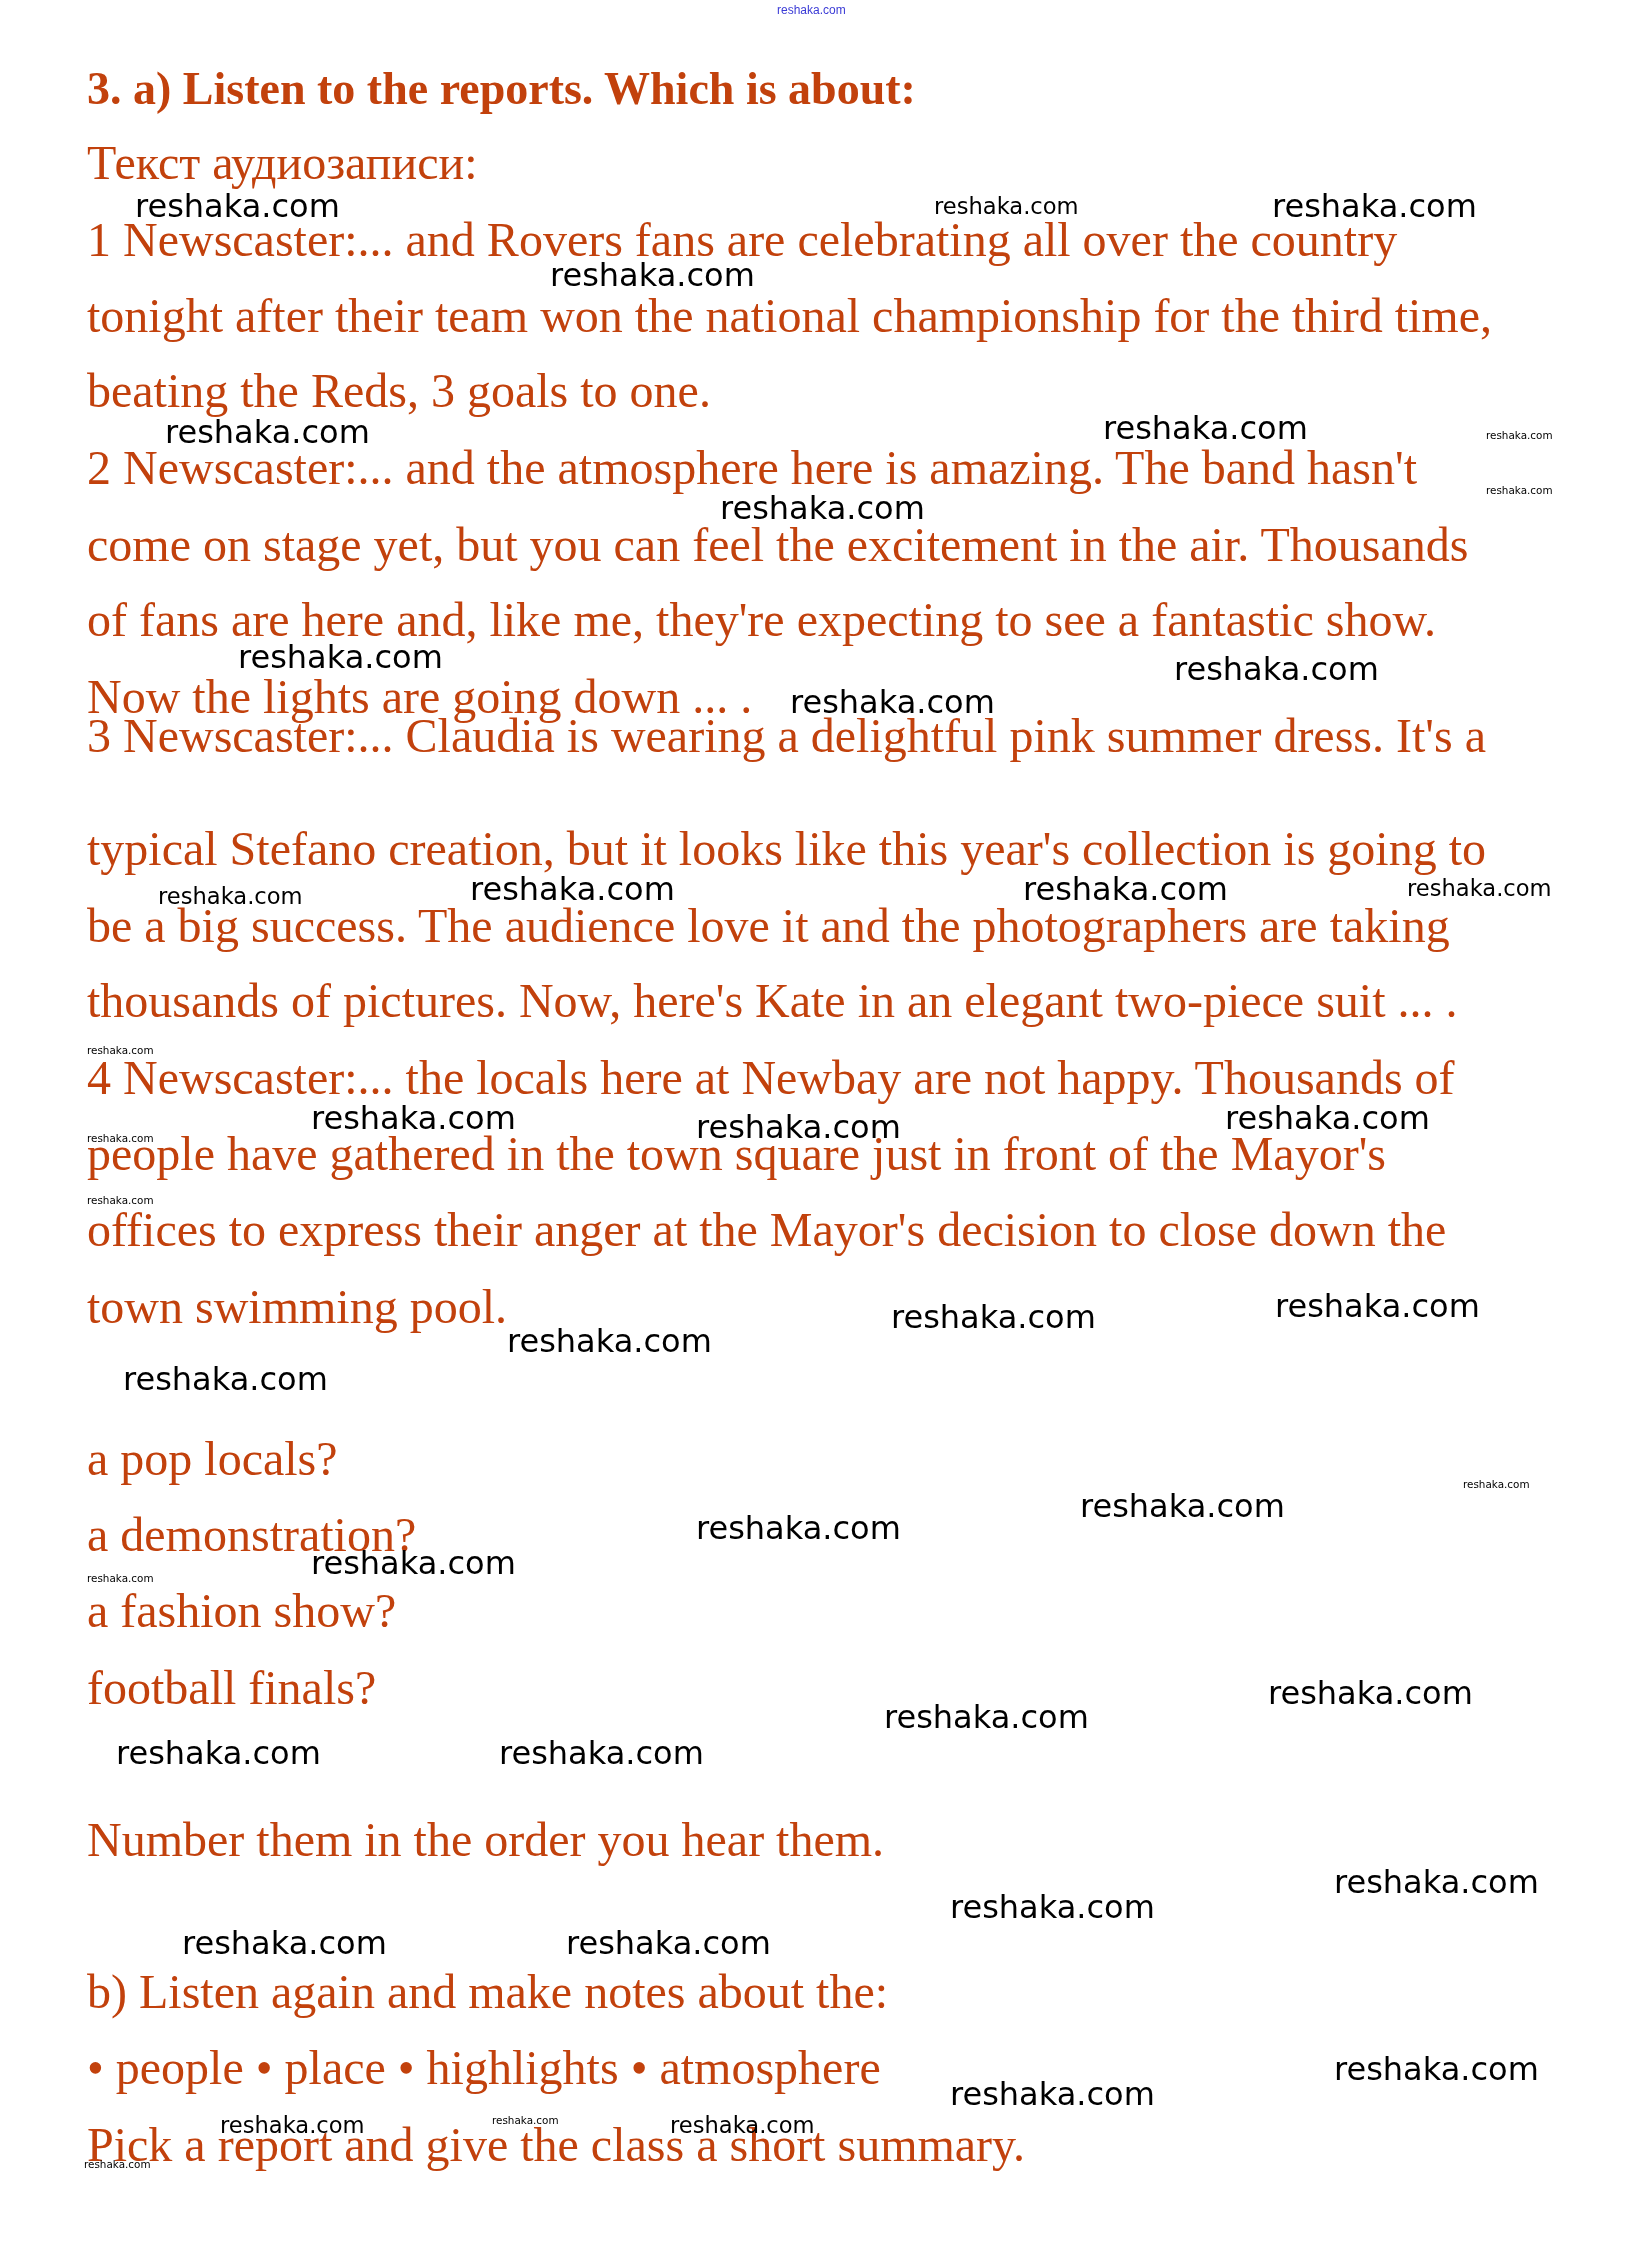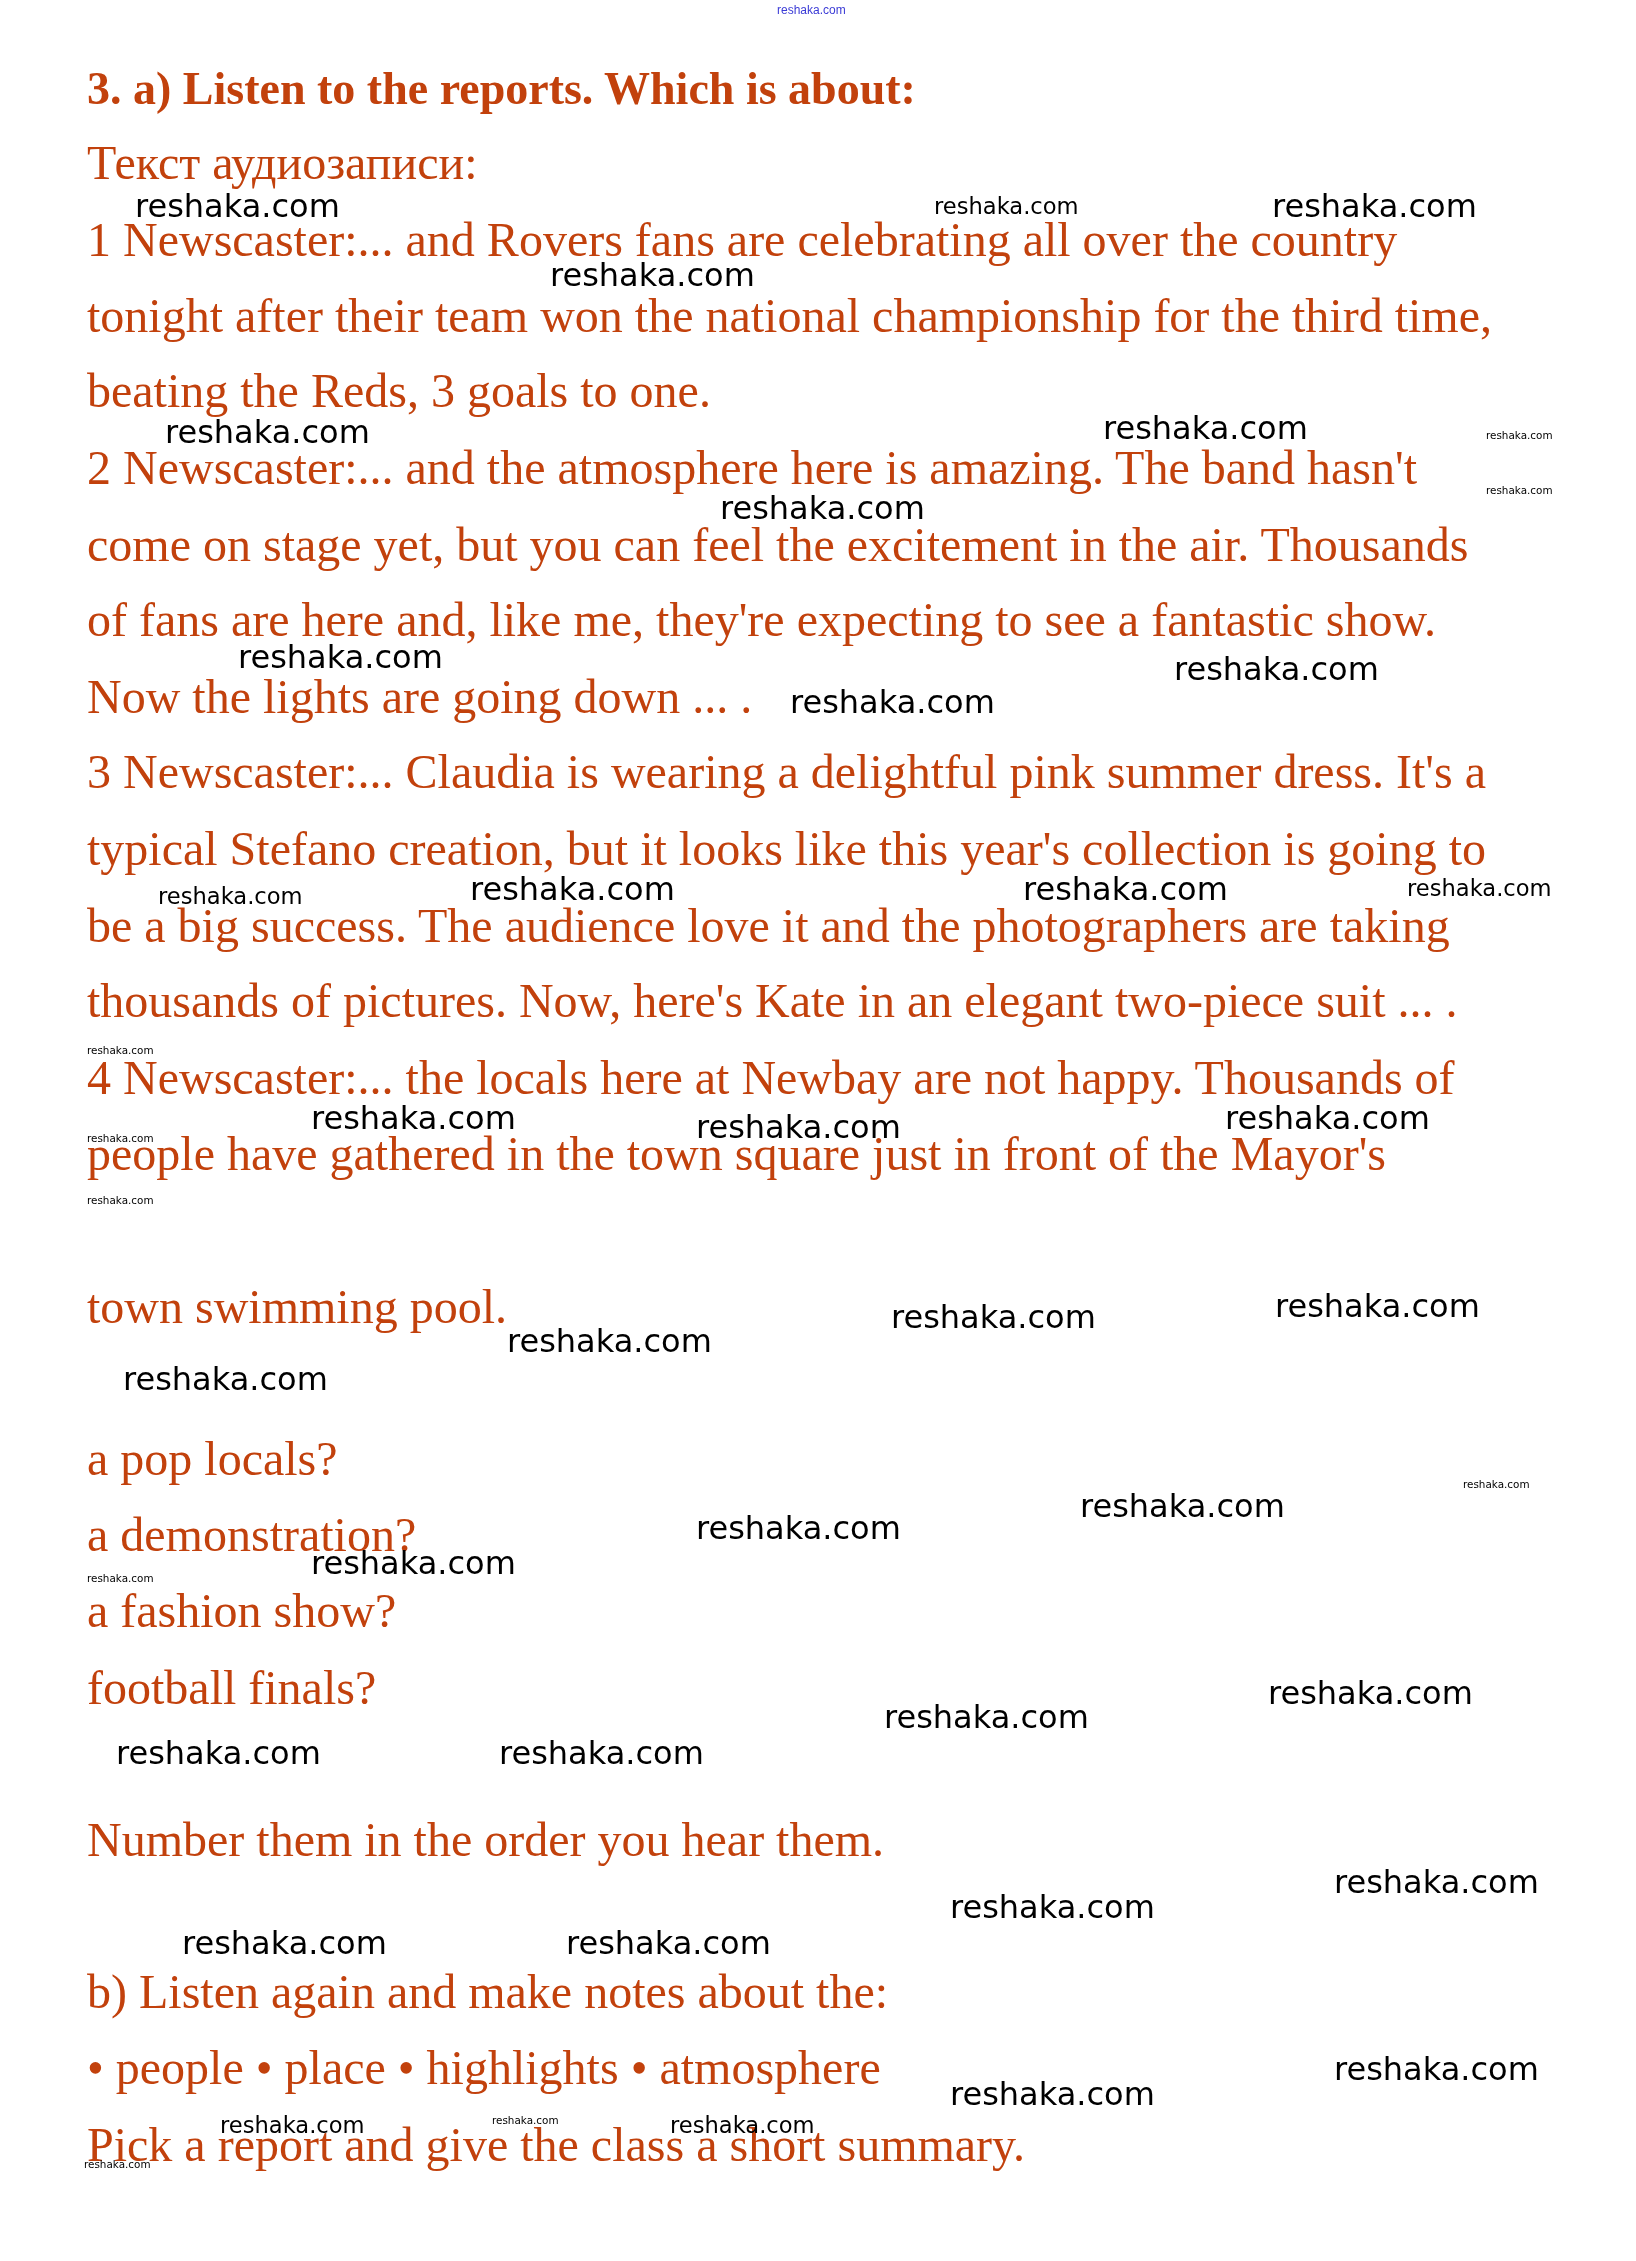--- a/index.html
+++ b/index.html
@@ -23,26 +23,27 @@
   <div class="line title" style="top:63px;">3. a) Listen to the reports. Which is about:</div>
   <div class="line" style="top:137px;">Текст аудиозаписи:</div>
 
   <div class="line" style="top:214px;">1 Newscaster:... and Rovers fans are celebrating all over the country</div>
   <div class="line" style="top:290px;">tonight after their team won the national championship for the third time,</div>
   <div class="line" style="top:365px;">beating the Reds, 3 goals to one.</div>
   <div class="line" style="top:442px;">2 Newscaster:... and the atmosphere here is amazing. The band hasn't</div>
   <div class="line" style="top:519px;">come on stage yet, but you can feel the excitement in the air. Thousands</div>
   <div class="line" style="top:594px;">of fans are here and, like me, they're expecting to see a fantastic show.</div>
   <div class="line" style="top:671px;">Now the lights are going down ... .</div>
-  <div class="line" style="top:746px;">3 Newscaster:... Claudia is wearing a delightful pink summer dress. It's a</div>
+  <div class="line" style="top:710px;">3 Newscaster:... Claudia is wearing a delightful pink summer dress. It's a</div>
   <div class="line" style="top:823px;">typical Stefano creation, but it looks like this year's collection is going to</div>
   <div class="line" style="top:900px;">be a big success. The audience love it and the photographers are taking</div>
   <div class="line" style="top:975px;">thousands of pictures. Now, here's Kate in an elegant two-piece suit ... .</div>
   <div class="line" style="top:1052px;">4 Newscaster:... the locals here at Newbay are not happy. Thousands of</div>
   <div class="line" style="top:1128px;">people have gathered in the town square just in front of the Mayor's</div>
+  <div class="line" style="top:1204px;">offices to express their anger at the Mayor's decision to close down the</div>
   <div class="line" style="top:1281px;">town swimming pool.</div>
 
   <div class="line" style="top:1433px;">a pop locals?</div>
   <div class="line" style="top:1509px;">a demonstration?</div>
   <div class="line" style="top:1585px;">a fashion show?</div>
   <div class="line" style="top:1662px;">football finals?</div>
 
   <div class="line" style="top:1814px;">Number them in the order you hear them.</div>
   <div class="line" style="top:1966px;">b) Listen again and make notes about the:</div>
   <div class="line" style="top:2042px;">• people • place • highlights • atmosphere</div>

